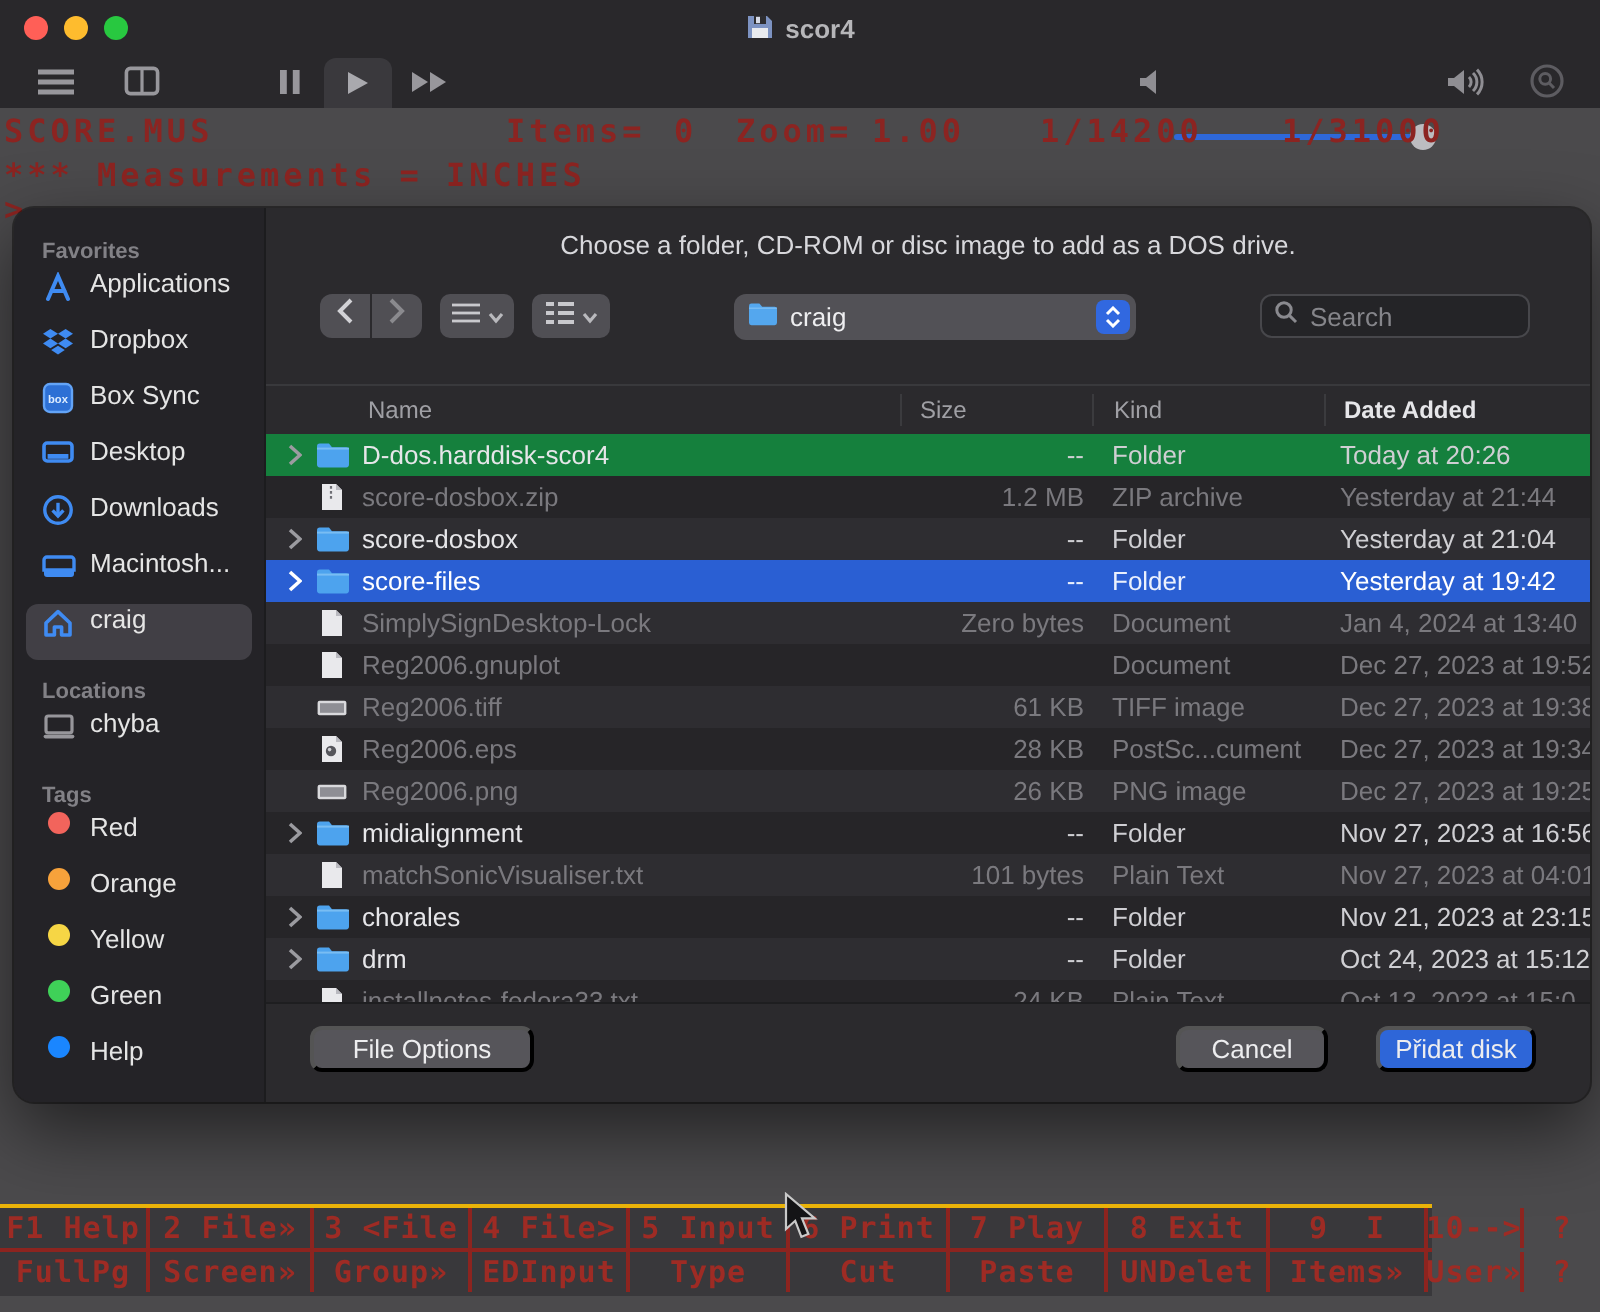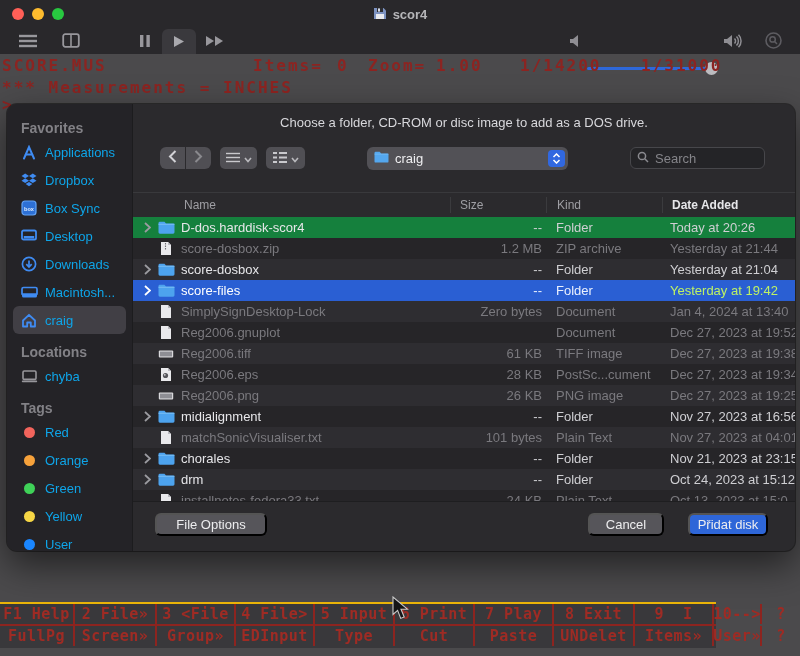--- a/index.html
+++ b/index.html
@@ -17,23 +17,23 @@
   .voltrack{position:absolute;left:587px;top:39px;width:125px;height:3px;border-radius:2px;background:#2e68d9;}
   .volknob{position:absolute;left:705px;top:34px;width:13px;height:13px;border-radius:50%;background:#bcbcc0;}
   
   .dostext{position:absolute;font-family:"DejaVu Sans Mono",monospace;font-weight:bold;font-size:16px;
            letter-spacing:2px;color:#8c2421;white-space:pre;}
   
   .dialog{position:absolute;left:7px;top:104px;width:788px;height:447px;background:#2b2a2d;border-radius:10px;
           box-shadow:0 14px 36px rgba(0,0,0,.55),0 0 0 1px rgba(0,0,0,.4);}
   .sidebar{position:absolute;left:0;top:0;bottom:0;width:126px;background:#242327;border-right:1px solid #1c1c1e;
            border-radius:10px 0 0 10px;padding-top:6px;overflow:hidden;box-sizing:border-box;}
-  .side-header{margin:10px 0 2px 14px;font-size:14px;font-weight:bold;color:#828186;}
-  .side-item{height:28px;display:flex;align-items:center;gap:7px;margin:0 6px;padding-left:7px;border-radius:6px;
-             color:#0ea5e9;font-size:13px;white-space:nowrap;}
+  .side-header{margin:10px 0 2px 14px;font-size:11px;font-weight:bold;color:#828186;}
+  .side-item{height:28px;display:flex;gap:7px;margin:0 6px;padding-left:7px;border-radius:6px;
+             color:#e5e5e5;font-size:13px;white-space:nowrap;}
   .side-item.selected{background:#413f45;}
   .side-icon{width:18px;height:18px;display:flex;align-items:center;justify-content:center;flex:0 0 18px;}
   .tagdot{width:11px;height:11px;border-radius:50%;margin:0 3.5px;}
   .content{position:absolute;left:126px;top:0;right:0;bottom:0;}
   .sheet-title{position:absolute;top:11px;left:0;right:0;text-align:center;font-size:13px;color:#d8d8dc;}
   .navbtn{position:absolute;top:43px;width:25px;height:22px;background:#504f54;display:flex;align-items:center;justify-content:center;}
   .dd{position:absolute;top:43px;height:22px;background:#504f54;border-radius:5px;display:flex;align-items:center;justify-content:center;gap:4px;color:#c9c9cd;}
   .popup{position:absolute;left:234px;top:43px;width:201px;height:23px;background:#525156;border-radius:6px;display:flex;align-items:center;
          color:#eeeef0;font-size:13px;gap:6px;padding-left:7px;box-sizing:border-box;}
   .stepper{position:absolute;right:3px;top:3px;width:17px;height:17px;background:#3168e0;border-radius:4px;display:flex;align-items:center;justify-content:center;}
@@ -249,30 +249,30 @@
         <div class="side-header">Tags</div>
         <div class="side-item">
           <span class="tagdot" style="background: rgb(242, 100, 92);"></span>
           <span>Red</span>
         </div>
         <div class="side-item">
           <span class="tagdot" style="background: rgb(247, 162, 59);"></span>
           <span>Orange</span>
         </div>
         <div class="side-item">
+          <span class="tagdot" style="background: rgb(246, 214, 69);"></span>
+          <span>Yellow</span>
+        </div>
+        <div class="side-item">
           <span class="tagdot" style="background: rgb(63, 209, 88);"></span>
           <span>Green</span>
         </div>
         <div class="side-item">
-          <span class="tagdot" style="background: rgb(246, 214, 69);"></span>
-          <span>Yellow</span>
-        </div>
-        <div class="side-item">
           <span class="tagdot" style="background: rgb(26, 134, 255);"></span>
-          <span>User</span>
+          <span>Help</span>
         </div>
       </div>
 
     <div class="content">
       <div class="sheet-title">Choose a folder, CD-ROM or disc image to add as a DOS drive.</div>
 
       <div class="navbtn" style="left:27px;border-radius:6px 0 0 6px">
         <span class="icn"><svg width="9" height="13" viewBox="0 0 9 13">
               <path d="M7.5 1 L2 6.5 L7.5 12" fill="none" stroke="#d2d2d6" stroke-width="2"></path>
             </svg></span>
@@ -400,21 +400,21 @@
             </span>
             <span class="cell c-icon">
               <svg width="17" height="13" viewBox="0 0 17 13">
                 <path d="M0.5 2.2 a1.4 1.4 0 0 1 1.4-1.4 h4.6 l1.5 1.8 h7.1 a1.4 1.4 0 0 1 1.4 1.4 v7.3 a1.4 1.4 0 0 1-1.4 1.4 H1.9 a1.4 1.4 0 0 1-1.4-1.4 Z" fill="#4da3ee"></path>
                 <path d="M0.5 3.8 h16 v-1 h-16 Z" fill="#79bdf3"></path>
               </svg>
             </span>
             <span class="cell c-name" style="color: rgb(255, 255, 255);">score-files</span>
             <span class="cell c-size" style="color: rgb(234, 240, 253);">--</span>
             <span class="cell c-kind" style="color: rgb(234, 240, 253);">Folder</span>
-            <span class="cell c-date" style="color: #bef264;">Yesterday at 19:42</span>
+            <span class="cell c-date" style="color: #ffffff;">Yesterday at 19:42</span>
           </div>
           <div class="row" style="background: rgb(46, 45, 49);">
             <span class="cell c-icon">
               <svg width="12" height="15" viewBox="0 0 12 15">
                 <path d="M1 1 h7 l3 3 v10 H1 Z" fill="#e9e9ec"></path>
                 <path d="M8 1 l3 3 h-3 Z" fill="#b9b9bf"></path>
               </svg>
             </span>
             <span class="cell c-name" style="color: rgb(122, 121, 126);">SimplySignDesktop-Lock</span>
             <span class="cell c-size" style="color: rgb(122, 121, 126);">Zero bytes</span>

